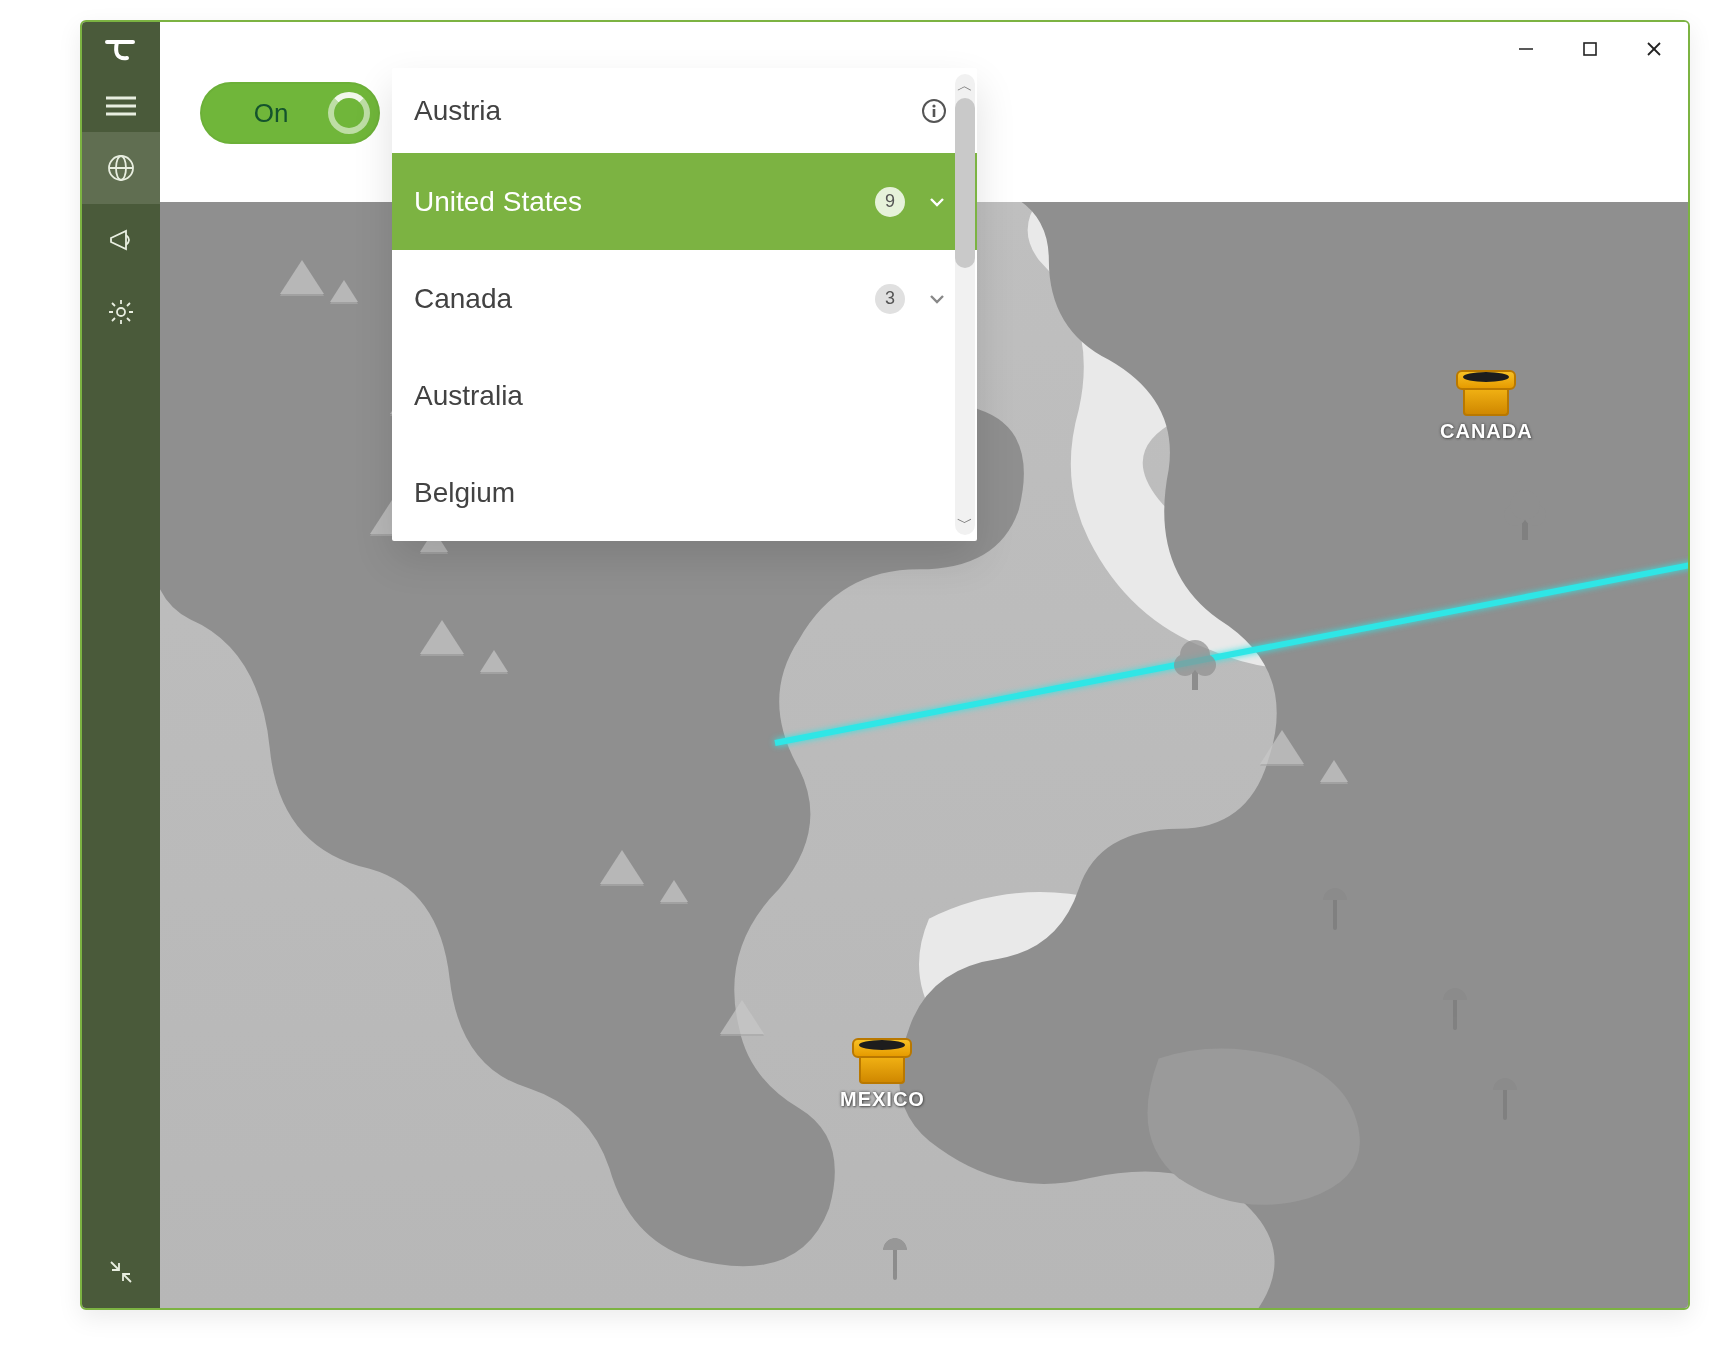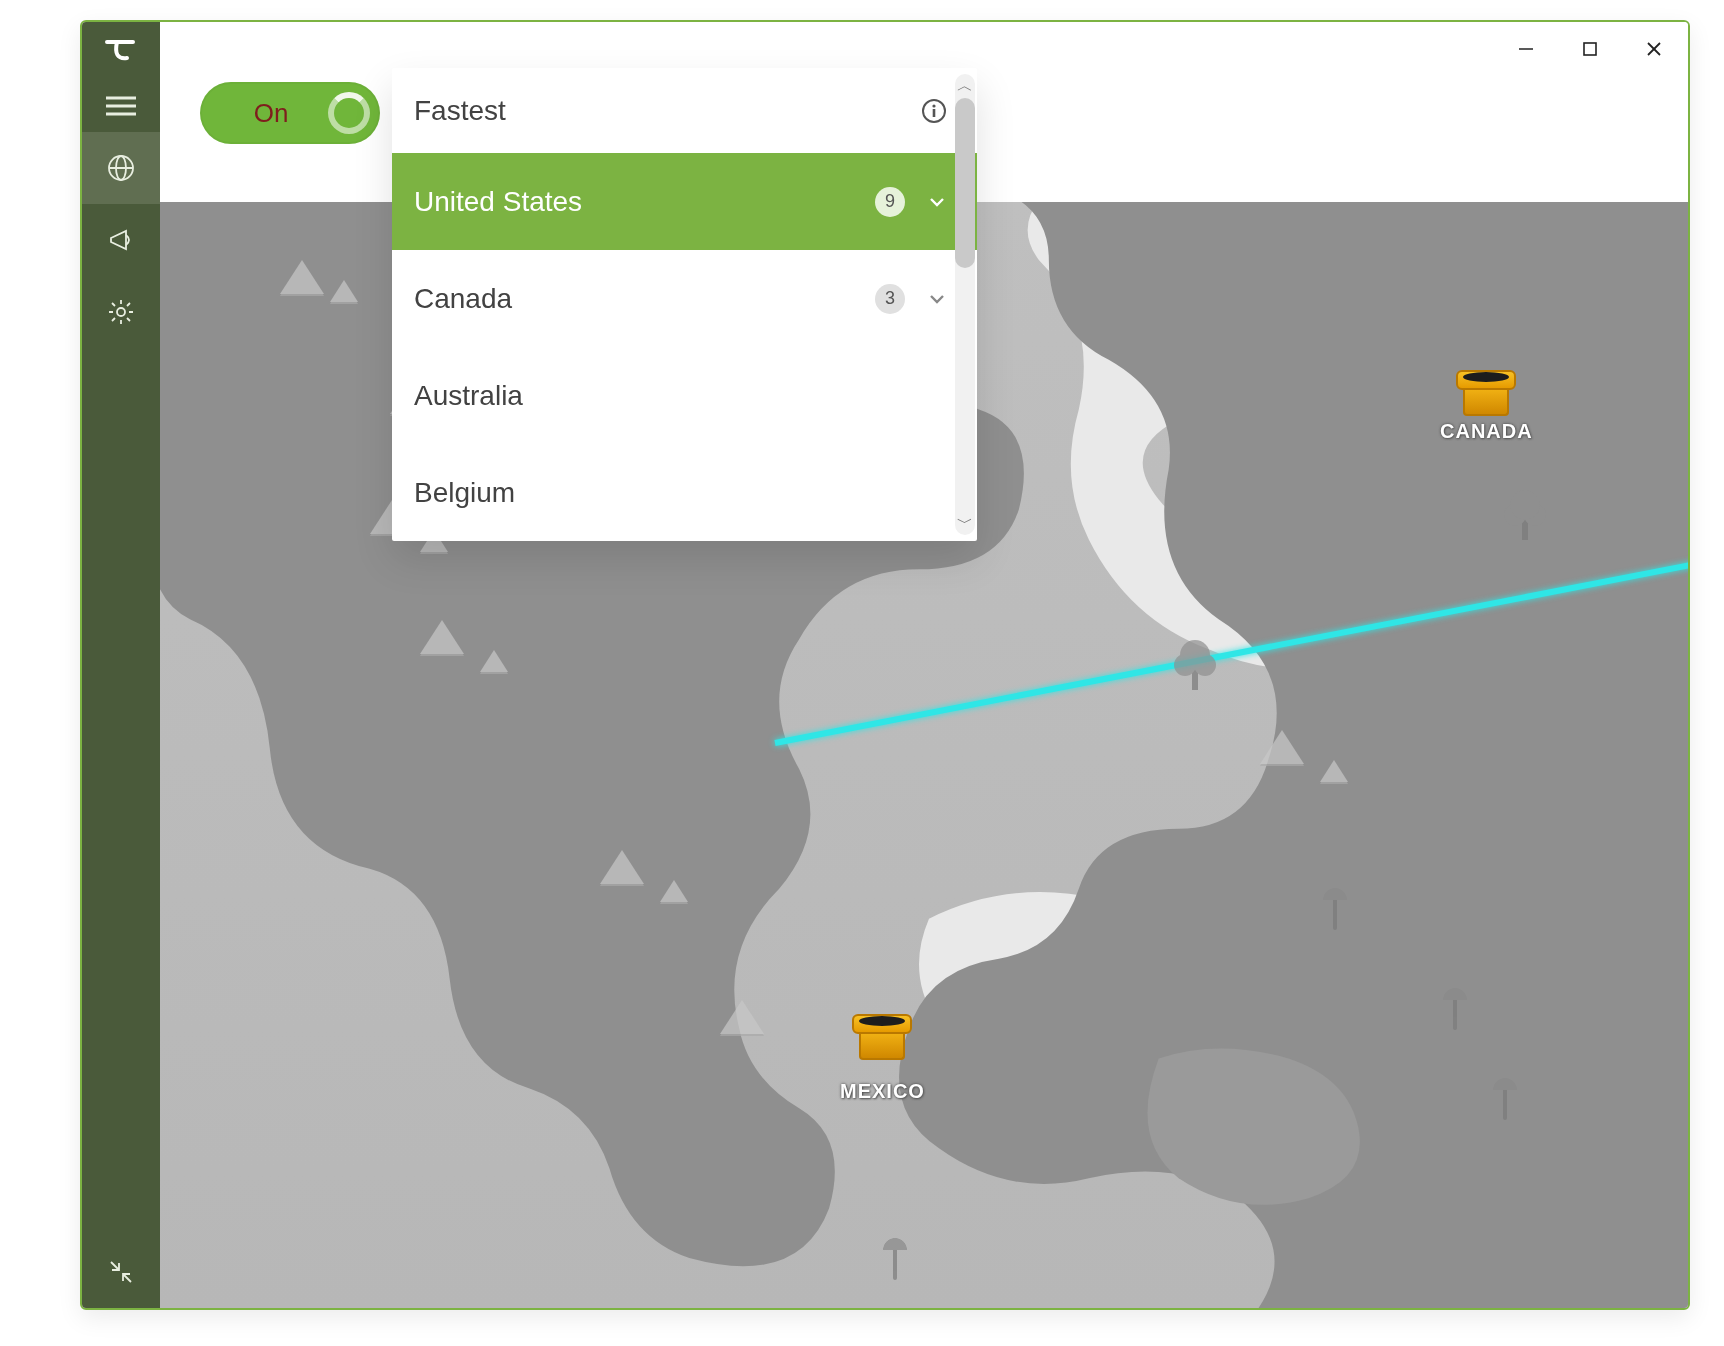--- a/index.html
+++ b/index.html
@@ -20,21 +20,21 @@
   .sidebar .nav-item { width: 100%; height: 72px; display: flex; align-items: center; justify-content: center; color: #e8eee0; cursor: pointer; }
   .sidebar .nav-item.active { background: rgba(255,255,255,.12); }
   .sidebar .nav-item svg { width: 30px; height: 30px; stroke: #e8eee0; fill: none; stroke-width: 1.8; }
   .sidebar .hamburger { width:100%; height:52px; display:flex; align-items:center; justify-content:center; cursor:pointer; }
   .sidebar .hamburger svg { width: 34px; height: 24px; }
   .sidebar .spacer { flex: 1; }
   .sidebar .collapse svg { width:26px; height:26px; }
 
   
   .topbar { position: absolute; left: 78px; top: 0; right: 0; height: 180px; background: #fff; z-index: 20; display: flex; align-items: flex-start; padding: 60px 0 0 40px; }
-  .toggle { width: 180px; height: 62px; background: #70b63a; border-radius: 40px; display: flex; align-items: center; justify-content: center; color: #7f1d1d; font-size: 26px; font-weight: 400; position: relative; cursor: pointer; box-shadow: inset 0 0 0 2px rgba(0,0,0,.03); }
+  .toggle { width: 180px; height: 62px; background: #70b63a; border-radius: 40px; display: flex; align-items: center; justify-content: center; color: #14532d; font-size: 26px; font-weight: 400; position: relative; cursor: pointer; box-shadow: inset 0 0 0 2px rgba(0,0,0,.03); }
   .toggle .knob { position: absolute; right: 10px; top: 10px; width: 42px; height: 42px; border-radius: 50%; border: 6px solid rgba(255,255,255,.55); border-top-color: rgba(255,255,255,.9); }
   .toggle .toggle-label { padding-right: 38px; }
 
   
   .dropdown { position: absolute; left: 310px; top: 46px; width: 585px; background: #fff; box-shadow: 0 18px 40px rgba(0,0,0,.12); border-radius: 2px; z-index: 22; overflow: hidden; }
   .dd-scroll { position: absolute; right: 2px; top: 6px; width: 20px; bottom: 6px; background: #f1f1f1; border-radius: 10px; }
   .dd-scroll .arrow { height: 24px; text-align:center; color:#777; font-size:16px; line-height:24px; cursor:pointer; }
   .dd-scroll .thumb { position: absolute; left: 0; right: 0; top: 24px; height: 170px; background: #c9c9c9; border-radius: 10px; }
   .dd-item { height: 97px; display: flex; align-items: center; padding: 0 58px 0 22px; font-size: 28px; color: #424242; cursor: pointer; position: relative; }
   .dd-item.fastest { height: 85px; }
@@ -157,21 +157,21 @@
       <div class="route" style="left:615px; top:540px; width:1000px; transform:rotate(-11deg);"></div>
 
       <div class="marker" style="left:1280px; top:170px;">
         <div class="pipe">
           <div class="body"></div>
             <div class="rim"></div>
             <div class="hole"></div>
         </div>
         <div class="mlabel">CANADA</div>
       </div>
-      <div class="marker" style="left:680px; top:814px;gap:16px;">
+      <div class="marker" style="left:680px; top:838px;">
         <div class="pipe">
           <div class="body"></div>
             <div class="rim"></div>
             <div class="hole"></div>
         </div>
         <div class="mlabel">MEXICO</div>
       </div>
 
       <div class="deco mountain" style="left:120px; top:60px;"></div>
       <div class="deco mountain small" style="left:170px; top:80px;"></div>
@@ -190,21 +190,21 @@
       <div class="deco tree" style="left:1020px; top:440px;"></div>
       <div class="deco tree" style="left:1350px; top:290px;"></div>
       <div class="deco palm" style="left:720px; top:1030px;"></div>
       <div class="deco palm" style="left:1160px; top:680px;"></div>
       <div class="deco palm" style="left:1280px; top:780px;"></div>
       <div class="deco palm" style="left:1330px; top:870px;"></div>
     </div>
 
     <div class="dropdown">
       <div class="dd-item fastest">
-        <span>Fastest</span>
+        <span>Austria</span>
         <svg class="info" viewBox="0 0 26 26">
             <circle cx="13" cy="13" r="11" fill="none" stroke="#555" stroke-width="2"></circle>
             <circle cx="13" cy="8" r="1.6" fill="#555"></circle>
             <rect x="11.7" y="11" width="2.6" height="8" fill="#555"></rect>
           </svg>
       </div>
 
       <div class="dd-item selected">
         <span>United States</span>
         <span class="badge">9</span>

